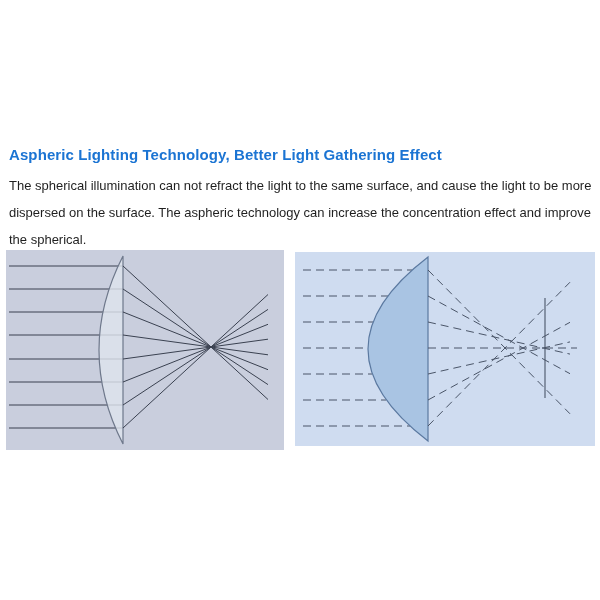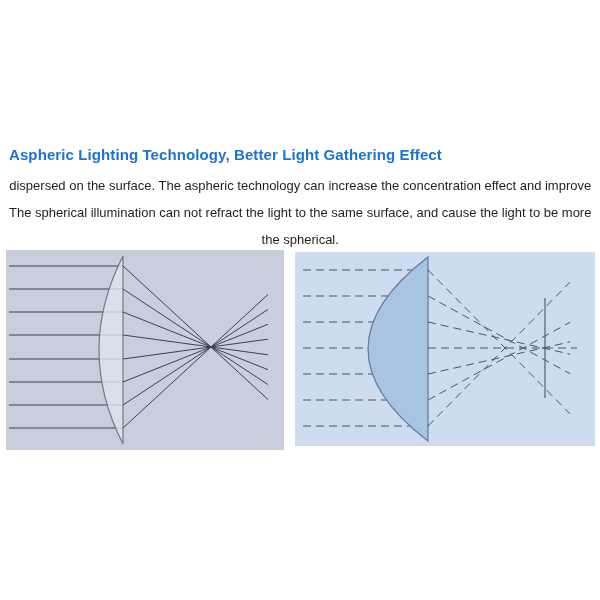--- a/index.html
+++ b/index.html
@@ -2,21 +2,21 @@
 <html><head>
 <meta charset="utf-8">
 <style>
   * { margin:0; padding:0; box-sizing:border-box; }
   html,body { background:#ffffff; }
   body {
     width:600px; height:600px;
     font-family:"Liberation Sans", sans-serif;
     position:relative;
   }
-  .page { position:relative; width:600px; height:600px; background:#ffffff; overflow:hidden;text-align:center; }
+  .page { position:relative; width:600px; height:600px; background:#ffffff; overflow:hidden; }
   .heading {
     position:absolute; left:9px; top:146px;
     font-size:15px; font-weight:700; color:#1b74d3;
     letter-spacing:0.1px; white-space:nowrap;
   }
   .body-text {
     position:absolute; left:9px; top:172px;
     font-size:13px; color:#1f1f1f;
   }
   .body-text .line { line-height:27px; white-space:nowrap; }
@@ -27,22 +27,22 @@
   .panel svg { display:block; width:100%; height:100%; }
 </style>
 </head>
 <body>
 
 <div class="page">
 
   <h2 class="heading">Aspheric Lighting Technology, Better Light Gathering Effect</h2>
 
   <div class="body-text">
+    <div class="line">The spherical illumination can not refract the light to the same surface, and cause the light to be more</div>
     <div class="line">dispersed on the surface. The aspheric technology can increase the concentration effect and improve</div>
-    <div class="line">The spherical illumination can not refract the light to the same surface, and cause the light to be more</div>
     <div class="line">the spherical.</div>
   </div>
 
   <div class="diagrams">
 
     <div class="panel panel-left">
       <svg viewBox="0 0 278 200" preserveAspectRatio="none">
         <rect x="0" y="0" width="278" height="200" fill="#c9cedd"></rect>
 
         <g stroke-width="1" fill="none" stroke="#3a4150">

